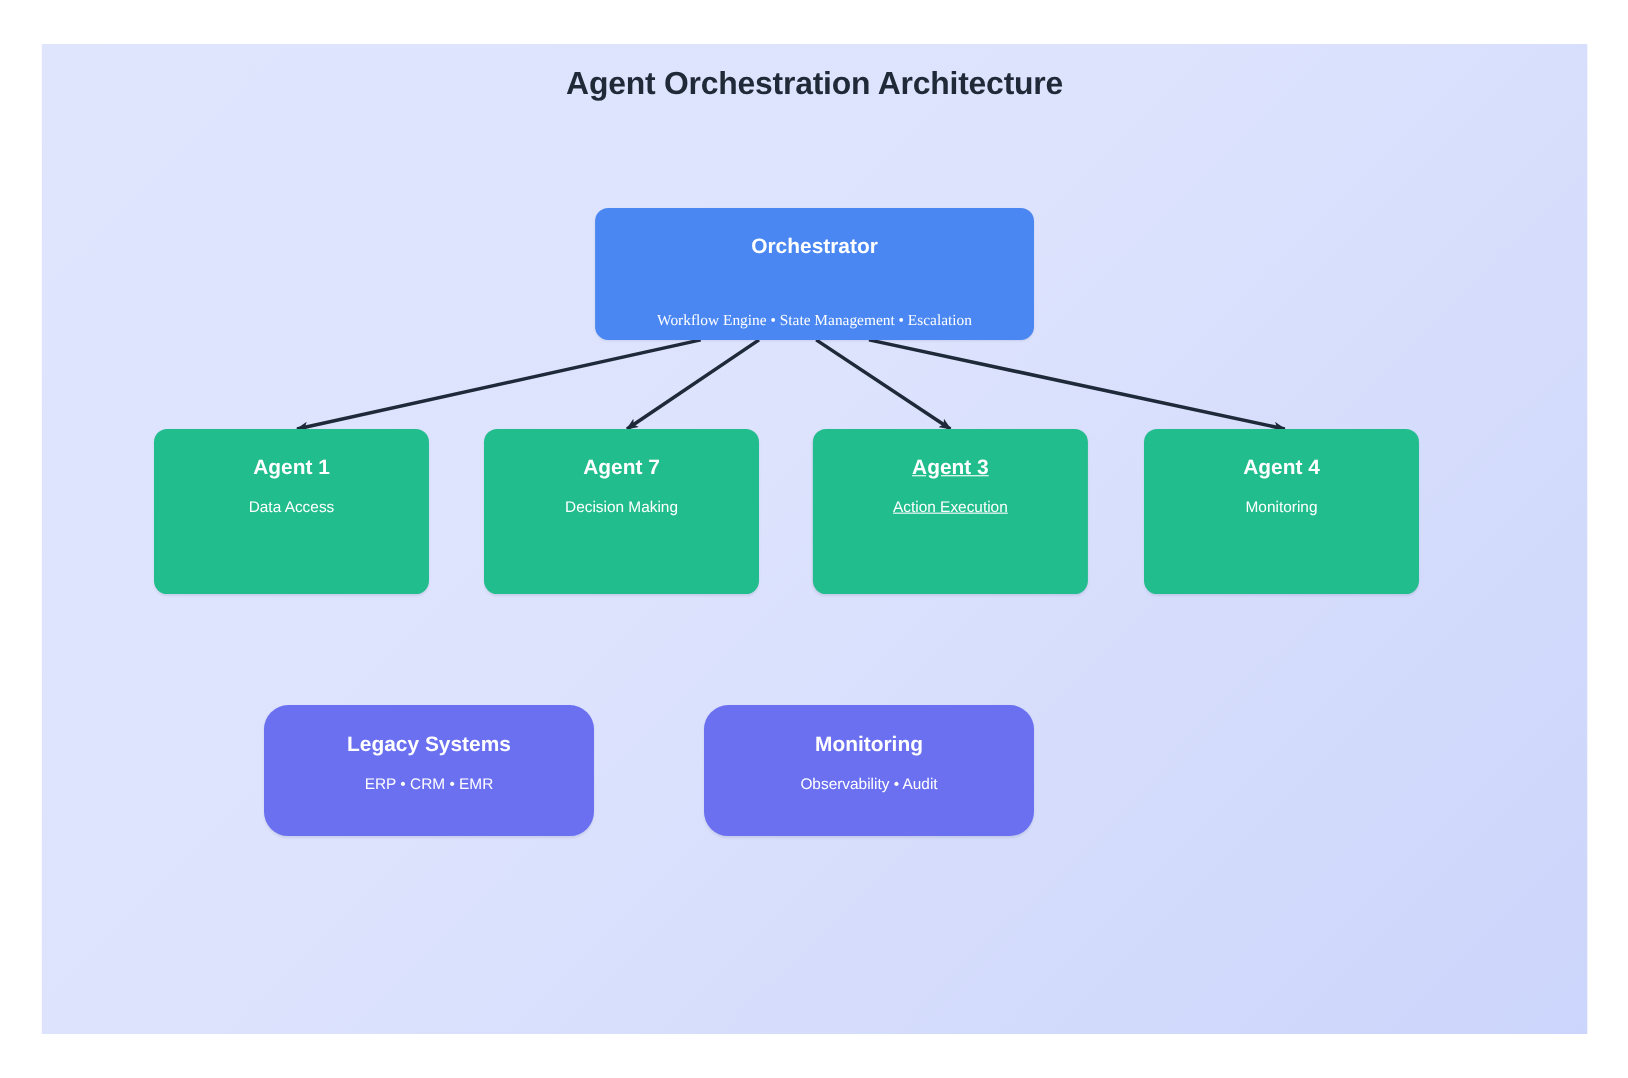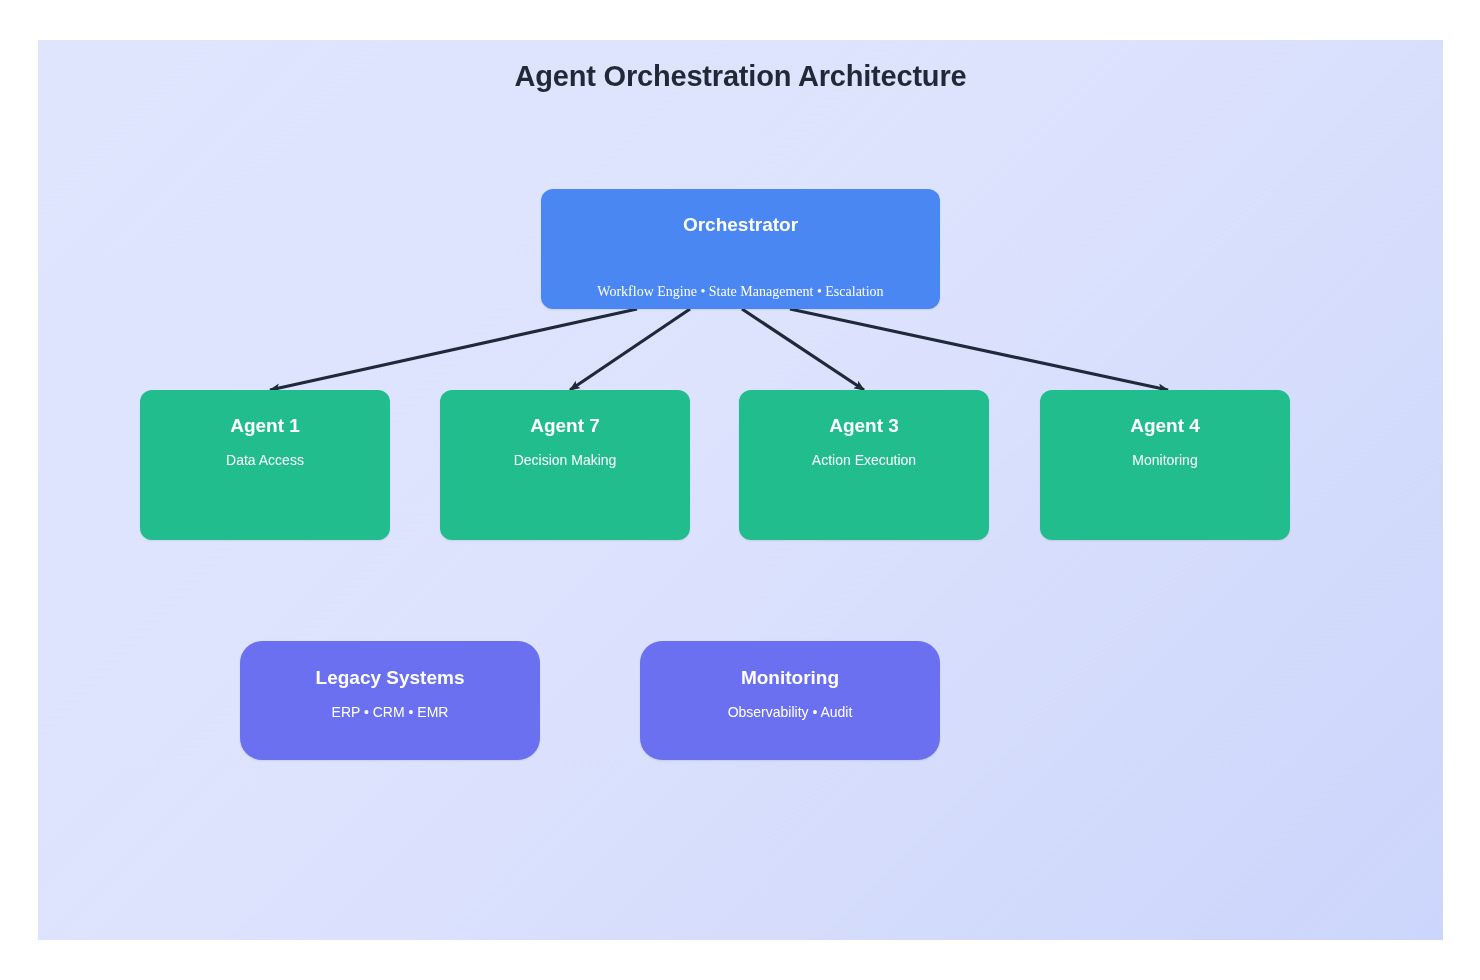--- a/index.html
+++ b/index.html
@@ -118,21 +118,21 @@
     <div class="node agent" style="left: 102px; top: 350px; width: 250px; height: 150px; background: rgb(34, 189, 140);">
       <div class="node-title">Agent 1</div>
       <div class="node-sub">Data Access</div>
     </div>
 
     <div class="node agent" style="left: 402px; top: 350px; width: 250px; height: 150px; background: rgb(34, 189, 140);">
       <div class="node-title">Agent 7</div>
       <div class="node-sub">Decision Making</div>
     </div>
 
-    <div class="node agent" style="left: 701px; top: 350px; width: 250px; height: 150px; background: rgb(34, 189, 140);">
+    <div class="node agent" style="left: 701px; top: 350px; width: 250px; height: 150px; background: rgb(34, 189, 140); text-decoration: underline;">
       <div class="node-title">Agent 3</div>
       <div class="node-sub">Action Execution</div>
     </div>
 
     <div class="node agent" style="left: 1002px; top: 350px; width: 250px; height: 150px; background: rgb(34, 189, 140);">
       <div class="node-title">Agent 4</div>
       <div class="node-sub">Monitoring</div>
     </div>
 
     <div class="node support" style="left: 202px; top: 601px; width: 300px; height: 119px; background: rgb(106, 112, 240);">

